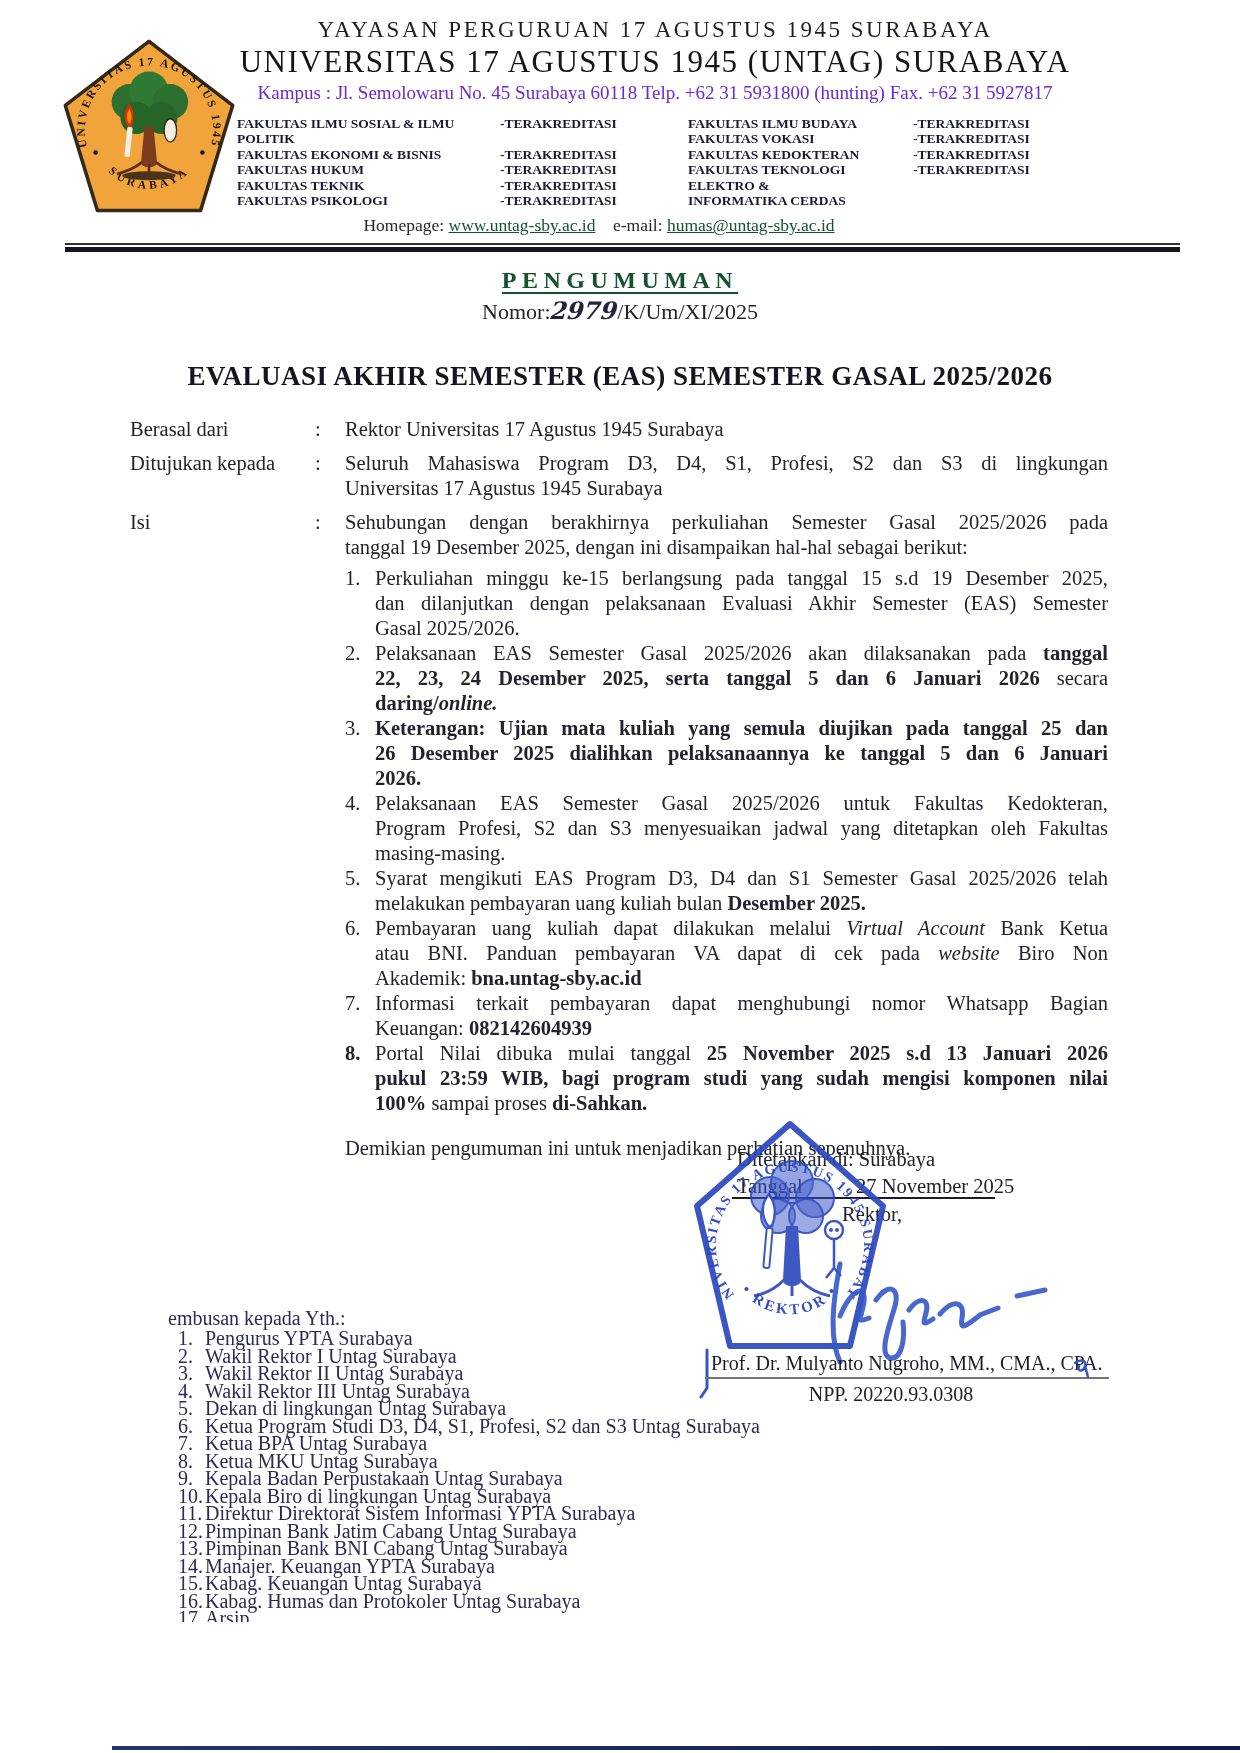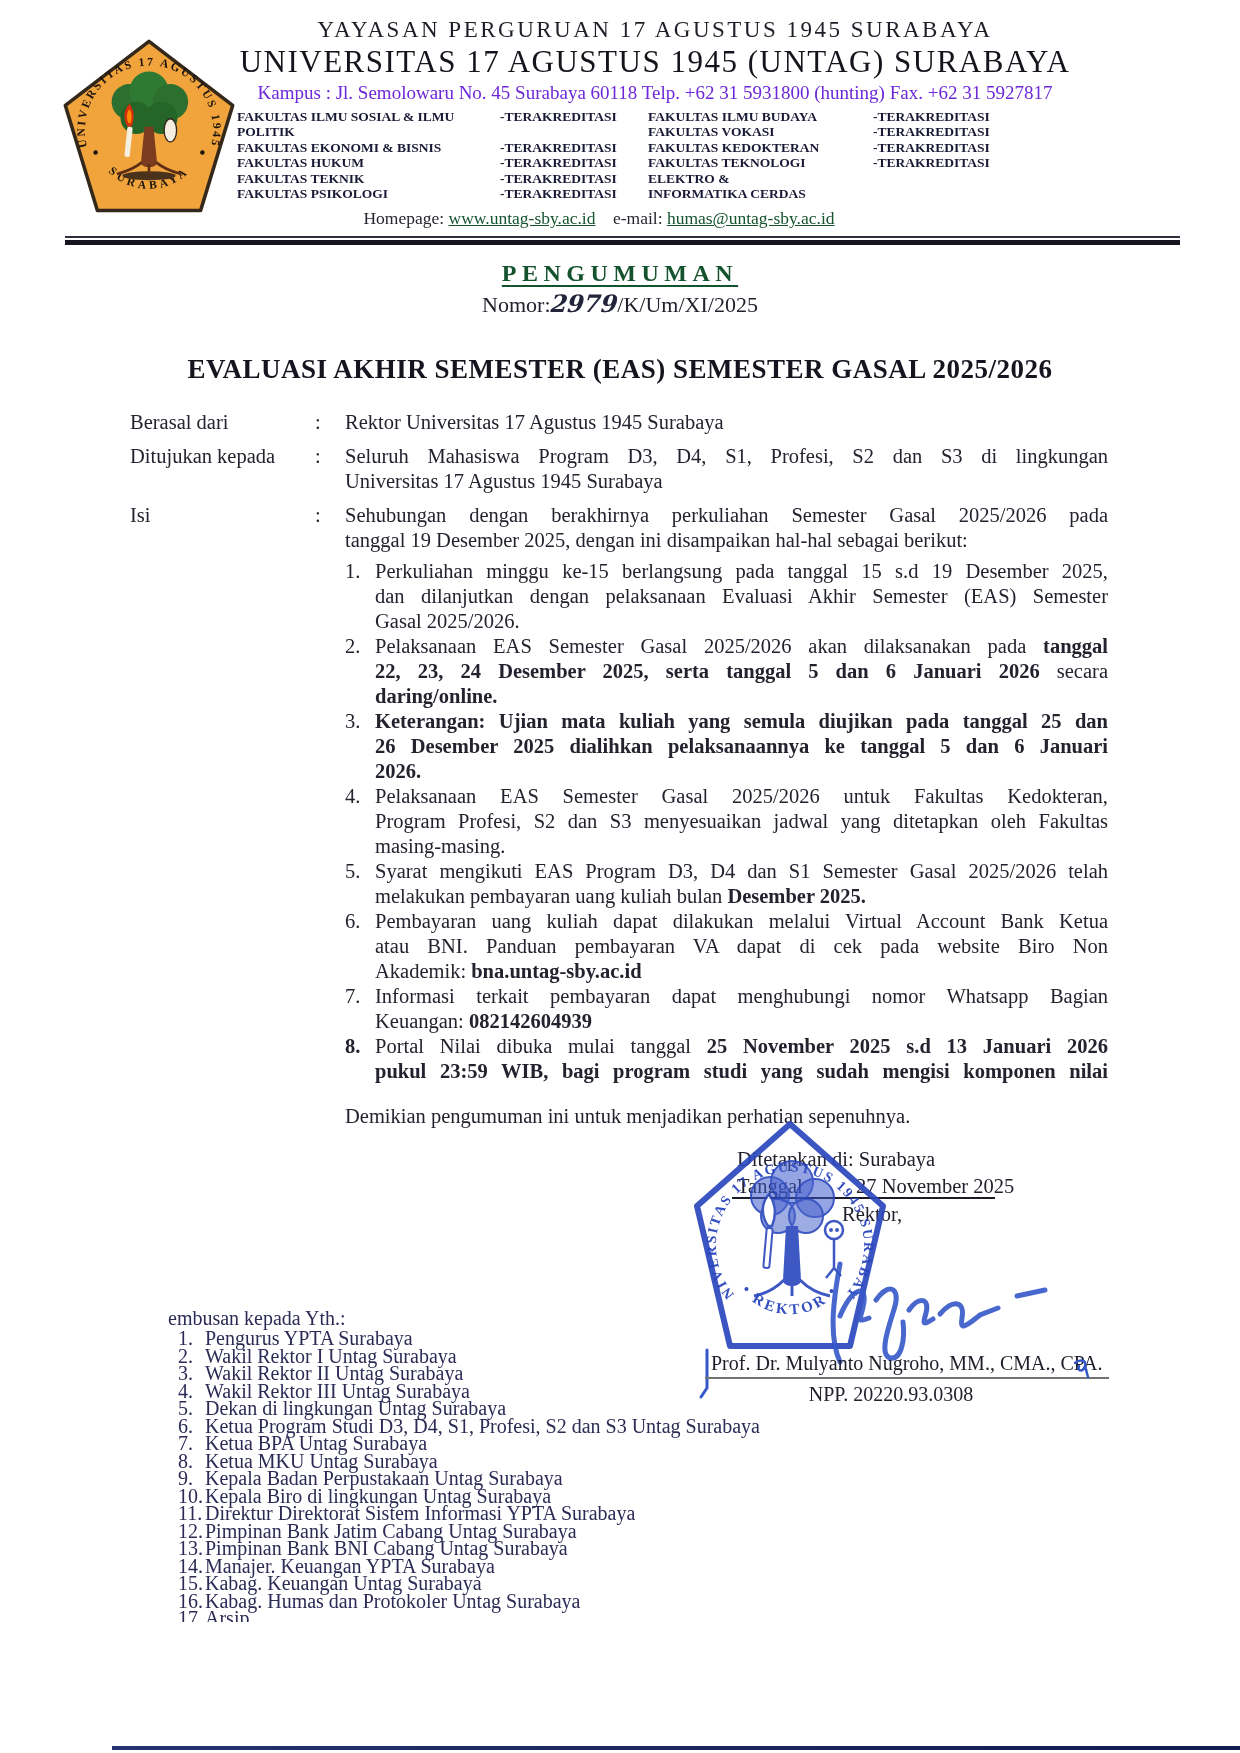--- a/index.html
+++ b/index.html
@@ -1,27 +1,27 @@
 <!DOCTYPE html>
 <html><head>
 <meta charset="utf-8">
 <style>
   html,body{margin:0;padding:0;background:#e8e8e8;}
   .page{position:relative;width:1240px;height:1753px;background:#ffffff;margin:0 auto;
         font-family:"Liberation Serif",serif;color:#23232f;overflow:hidden;}
-  .b{font-weight:700;} .i{margin-top:35px;}
+  .b{font-weight:700;} .i{font-style:italic;margin-top:35px;}
   
   .letterhead{position:relative;padding-top:16px;}
   .logo{position:absolute;left:60px;top:36px;width:178px;height:178px;}
   .head-center{margin-left:95px;margin-right:25px;text-align:center;}
   .yayasan{font-size:23px;line-height:27px;letter-spacing:2.5px;color:#1e1e28;}
   .university{font-size:31px;line-height:38px;letter-spacing:1.5px;color:#14141c;}
   .kampus{font-size:19px;line-height:23px;color:#6d28d9;}
-  .fac-wrap{display:flex;text-align:left;margin-left:142px;margin-top:5px;
-            font-weight:700;font-size:13.5px;line-height:15.4px;color:#191935;}
+  .fac-wrap{display:flex;text-align:left;margin-left:142px;margin-top:12px;
+            font-weight:700;font-size:13.5px;line-height:15.4px;color:#191935;gap:40px;}
   .fac-left{width:411px;} .fac-right{width:345px;}
   .fac-row{display:flex;}
   .fac-left .fac-name{width:263px;} .fac-left .fac-acc{width:148px;}
   .fac-right .fac-name{width:225px;} .fac-right .fac-acc{width:120px;}
   .homepage{margin-top:6px;font-size:17.5px;line-height:22px;padding-right:112px;color:#26262f;}
   .lh-link{color:#14532d;text-decoration:underline;}
   .rule{margin:7px 60px 0 65px;height:9px;
         background:linear-gradient(#2e2e3c 0 2px,transparent 2px 4px,#15151f 4px 9px);}
   
   .heading{margin-top:13px;text-align:center;}
@@ -264,20 +264,21 @@
                 <div class="ln jl">Informasi terkait pembayaran dapat menghubungi nomor Whatsapp Bagian</div>
                 <div class="ln"><span>Keuangan: </span><span class="b">082142604939</span></div>
               </div>
             </div>
 
             <div class="item numbold">
               <div class="num">8.</div>
               <div class="txt">
                 <div class="ln jl"><span>Portal Nilai dibuka mulai tanggal </span><span class="b">25 November 2025 s.d 13 Januari 2026</span></div>
                 <div class="ln jl"><span class="b">pukul 23:59 WIB, bagi program studi yang sudah mengisi komponen nilai</span></div>
+                <div class="ln"><span class="b">100%</span><span> sampai proses </span><span class="b">di-Sahkan.</span></div>
               </div>
             </div>
           </div>
         <div class="closing">Demikian pengumuman ini untuk menjadikan perhatian sepenuhnya.</div>
       </div>
     </div>
   </div>
 
   <div class="abs sig-text" style="left:737px;top:1147px;">Ditetapkan di</div>
   <div class="abs sig-text" style="left:848px;top:1147px;">: Surabaya</div>

